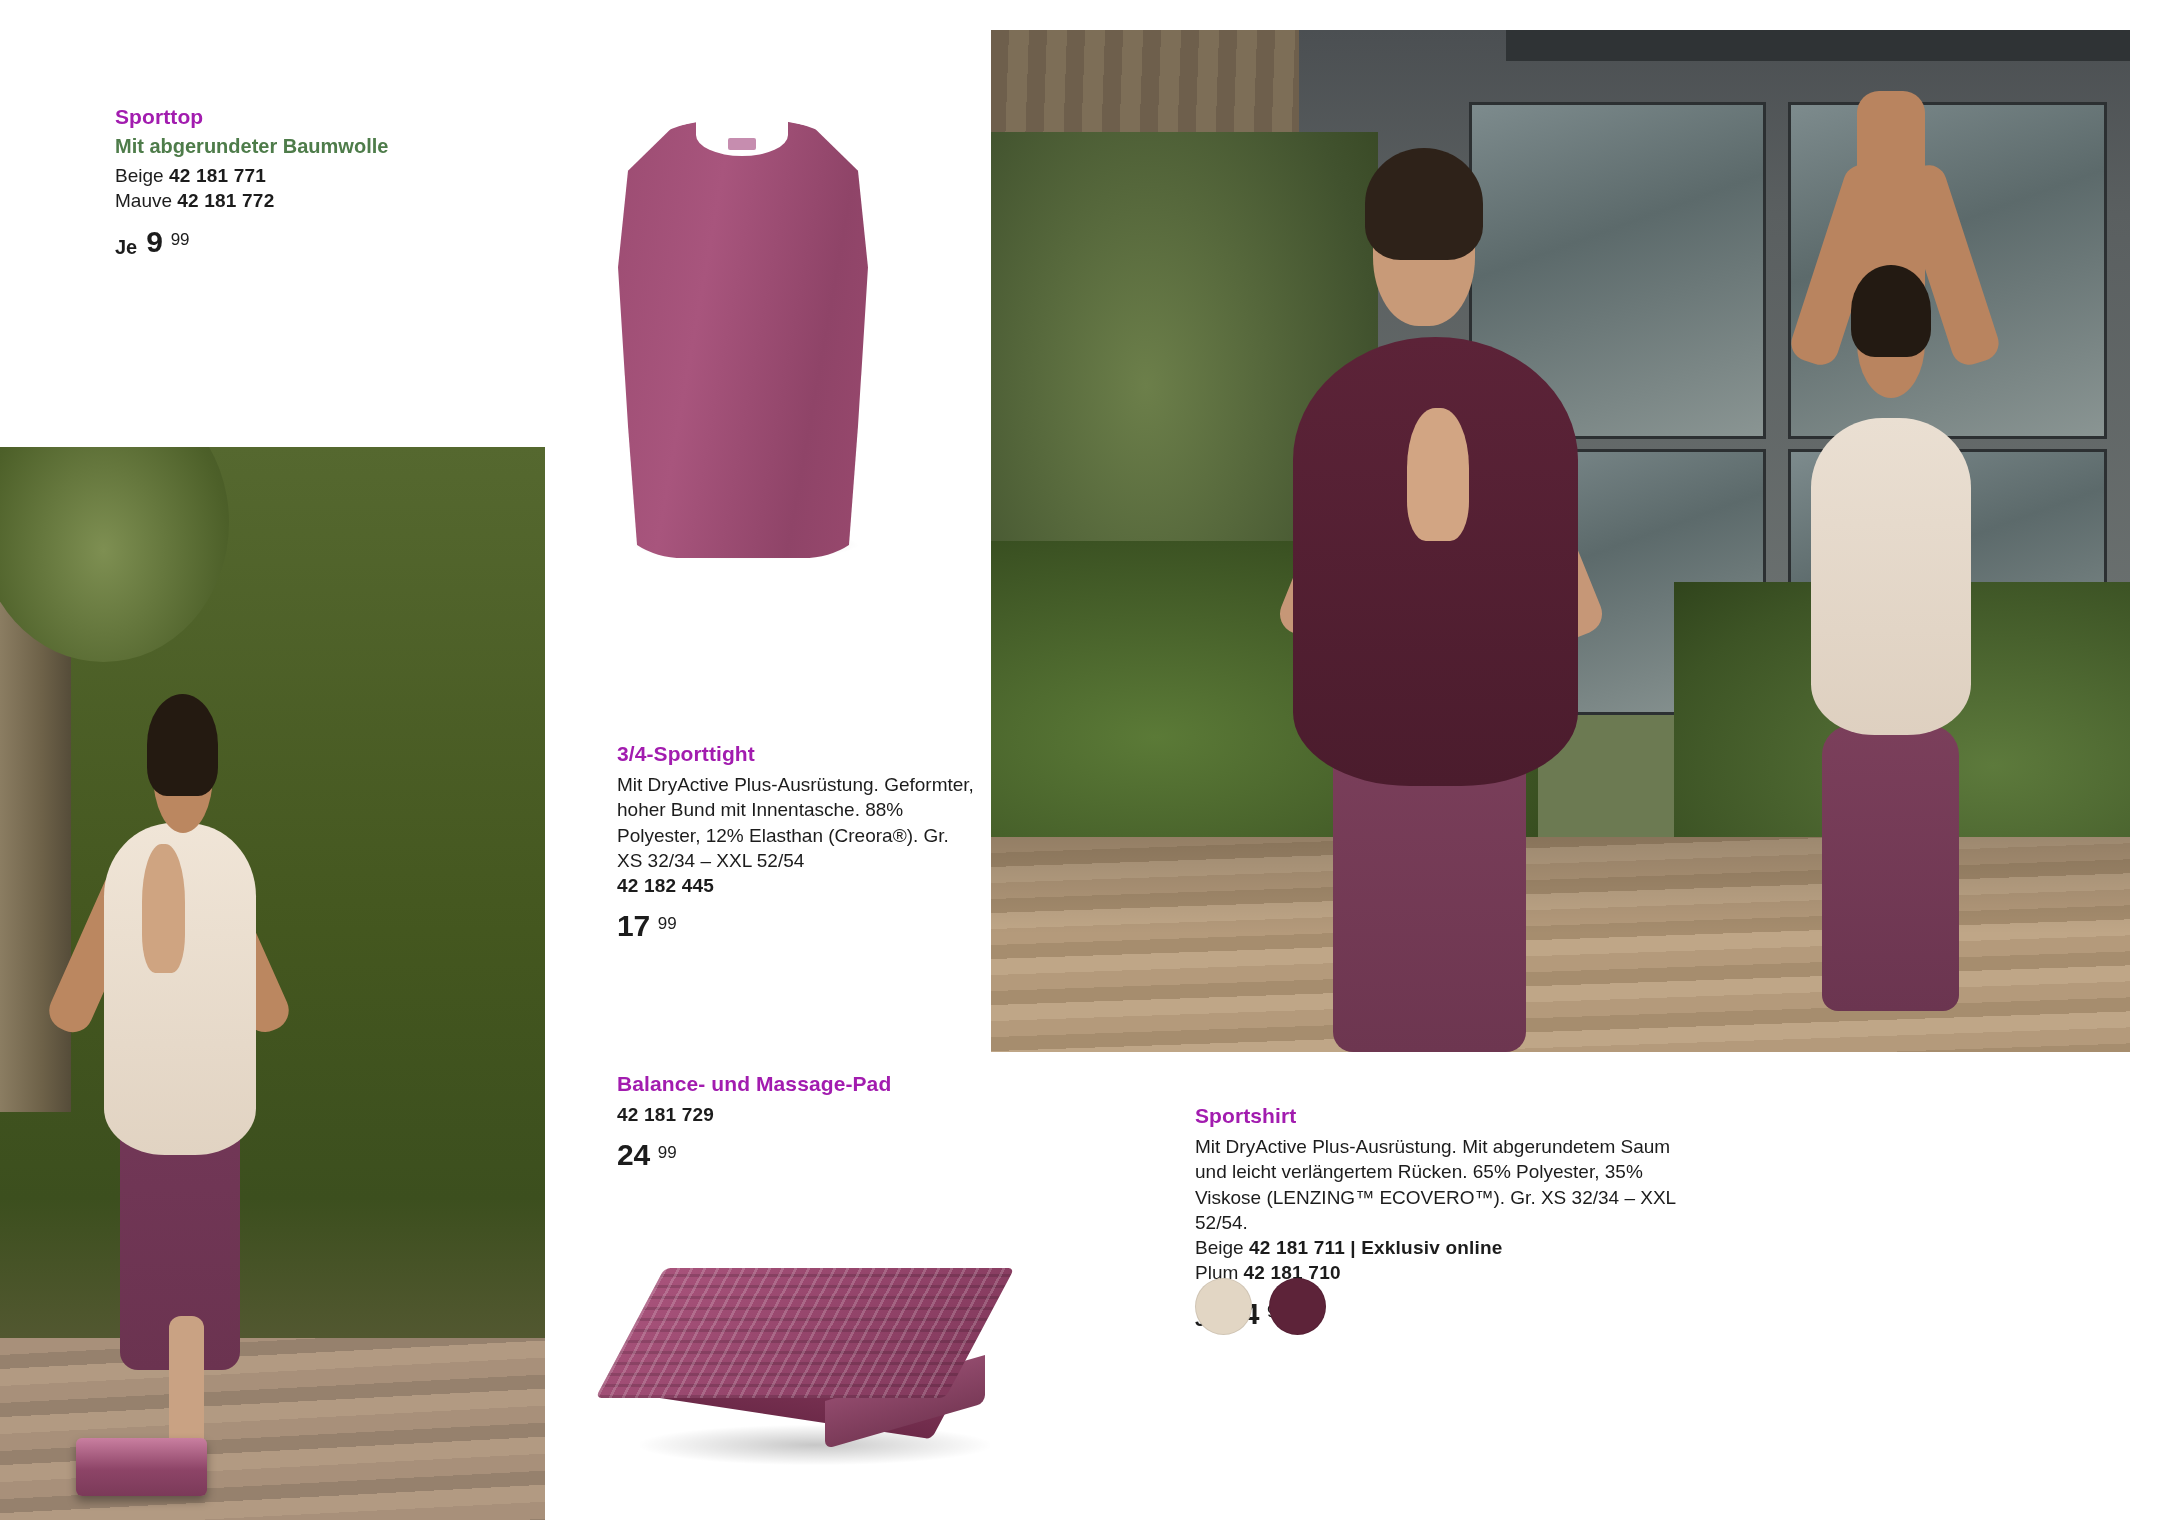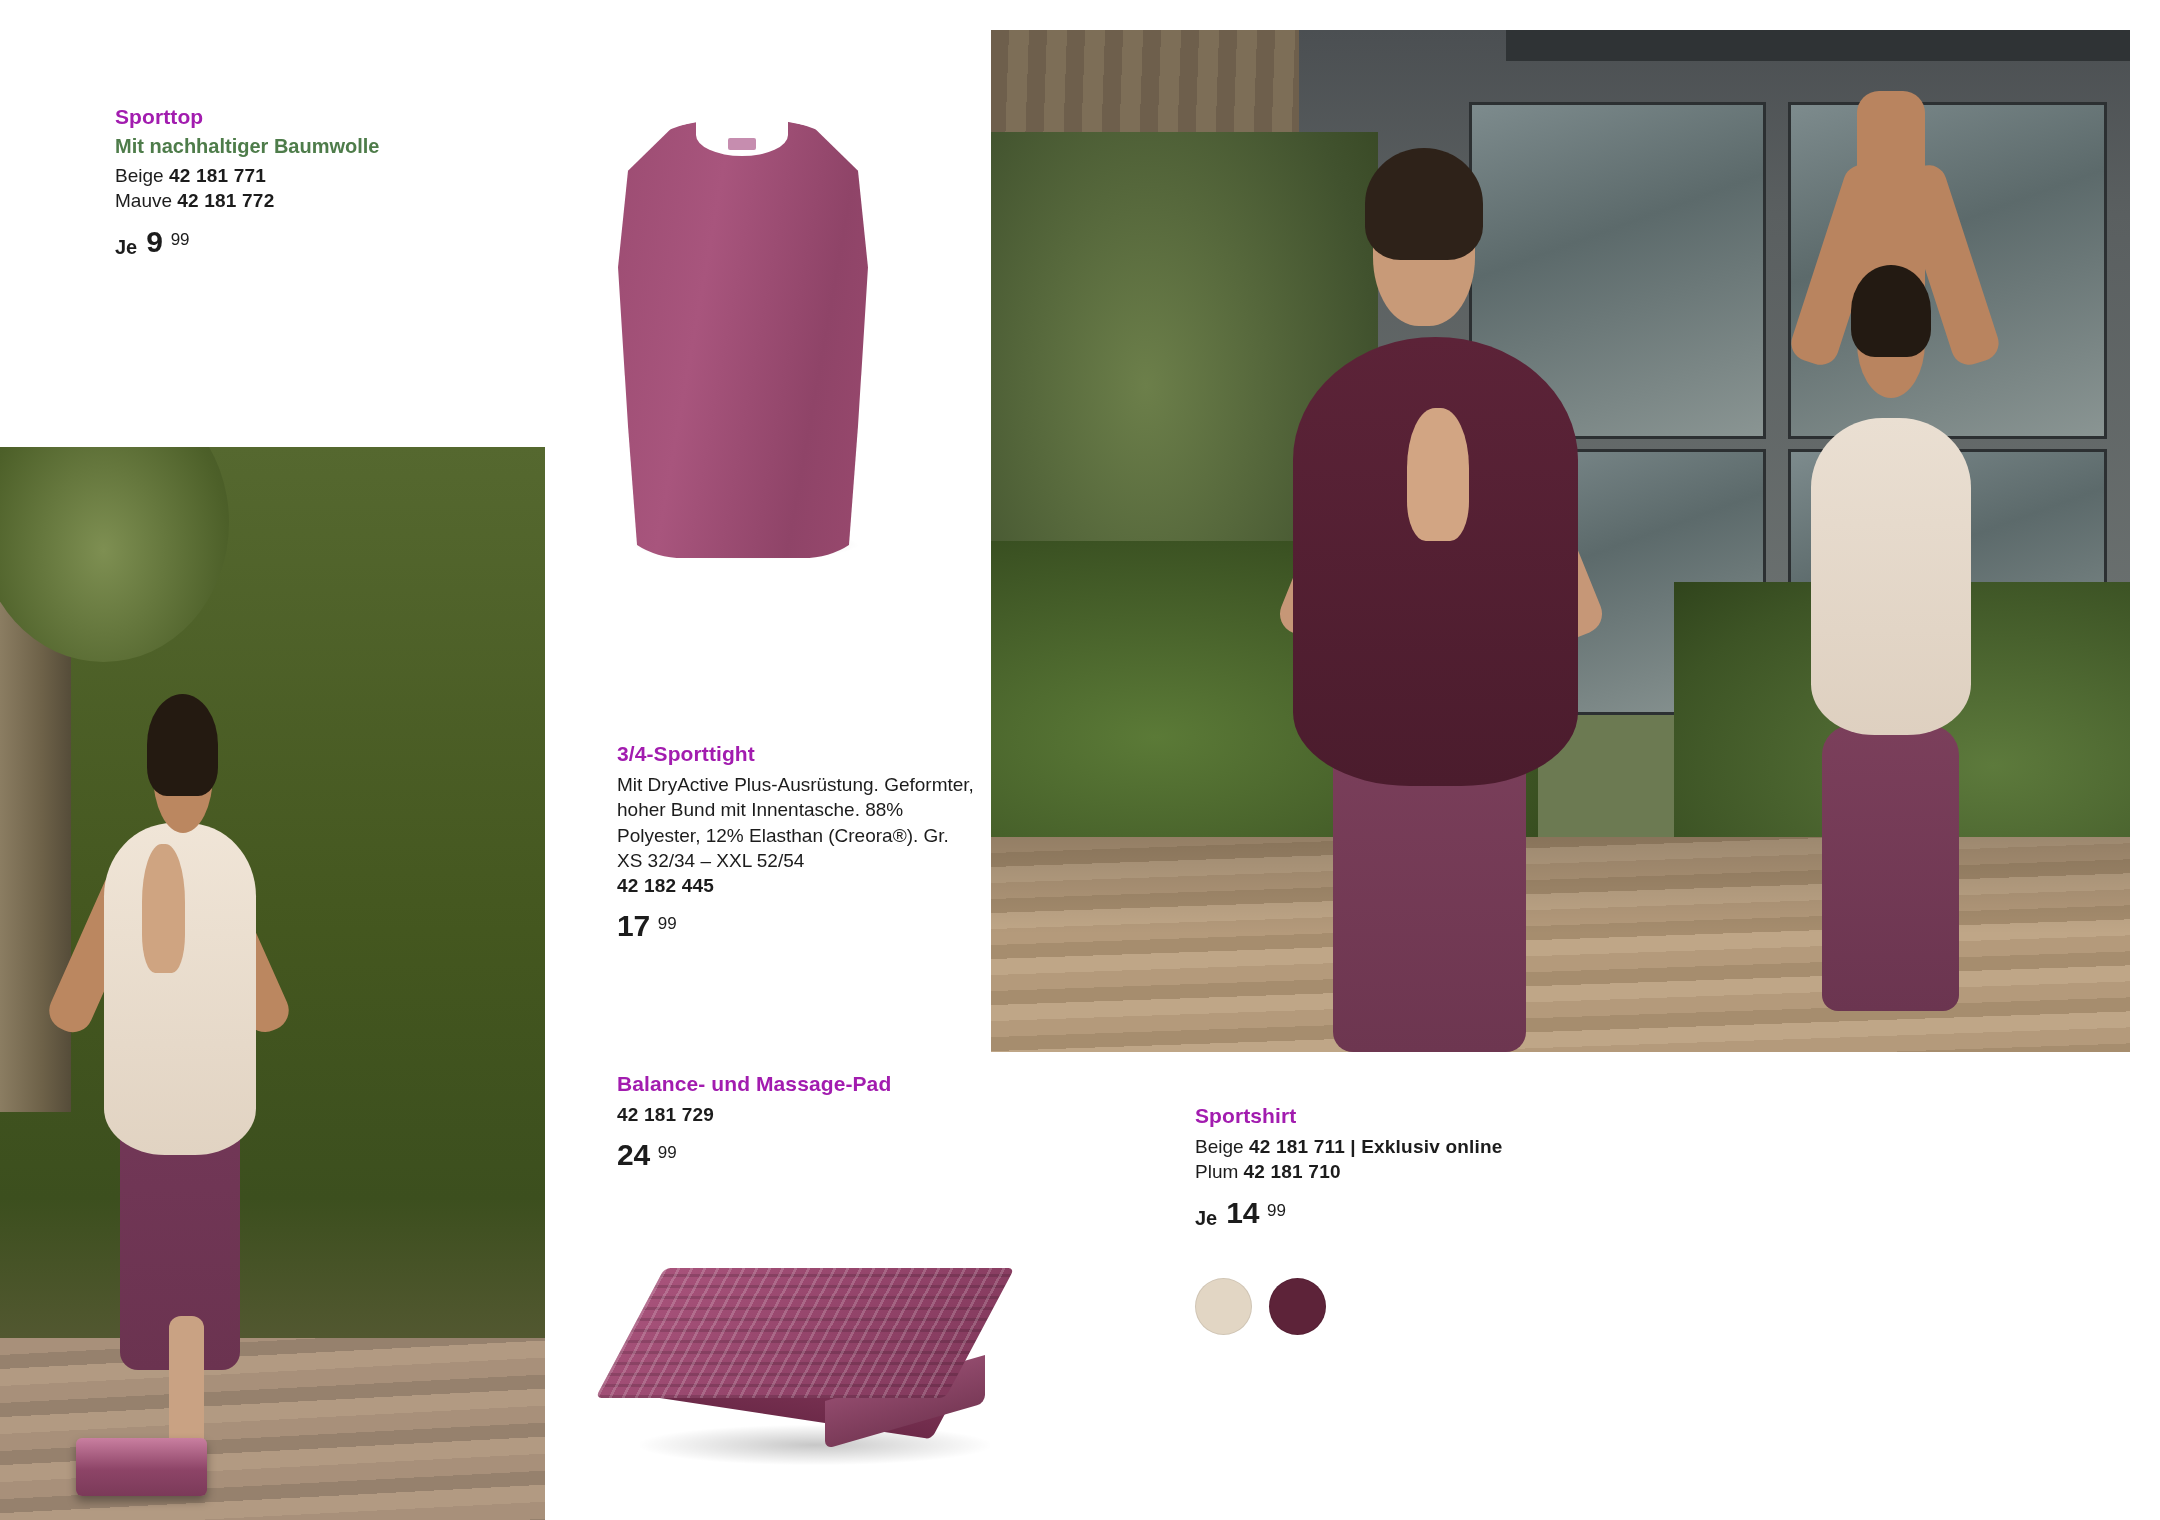--- a/index.html
+++ b/index.html
@@ -534,21 +534,21 @@
     box-shadow: inset 0 0 0 1px rgba(0,0,0,.08);
   }
 </style>
 </head>
 <body>
 
 <div class="page">
 
   <div id="block-sporttop">
     <div class="prod-title">Sporttop</div>
-    <div class="prod-sub-green">Mit nachhaltiger Baumwolle</div>
+    <div class="prod-sub-green">Mit abgerundeter Baumwolle</div>
     <p class="art-line">
       <span>Beige</span>
       <span class="art-num">42 181 771</span>
     </p>
     <p class="art-line">
       <span>Mauve</span>
       <span class="art-num">42 181 772</span>
     </p>
     <div class="price-row">
       <span class="price-je">Je</span>
@@ -638,20 +638,21 @@
   <div id="pad">
     <div class="pad-shadow"></div>
     <div class="pad-side"></div>
     <div class="pad-front"></div>
     <div class="pad-top"></div>
     <div class="pad-nubs"></div>
   </div>
 
   <div id="block-shirt">
     <div class="prod-title">Sportshirt</div>
+    <p class="prod-desc">Mit DryActive Plus-Ausrüstung. Mit abgerundetem Saum und leicht verlängertem Rücken. 65% Polyester, 35% Viskose (LENZING™ ECOVERO™). Gr. XS 32/34 – XXL 52/54.</p>
     <p class="art-line">
       <span>Beige</span>
       <span class="art-num">42 181 711</span>
       <span class="art-num">| Exklusiv online</span>
     </p>
     <p class="art-line">
       <span>Plum</span>
       <span class="art-num">42 181 710</span>
     </p>
     <div class="price-row">

